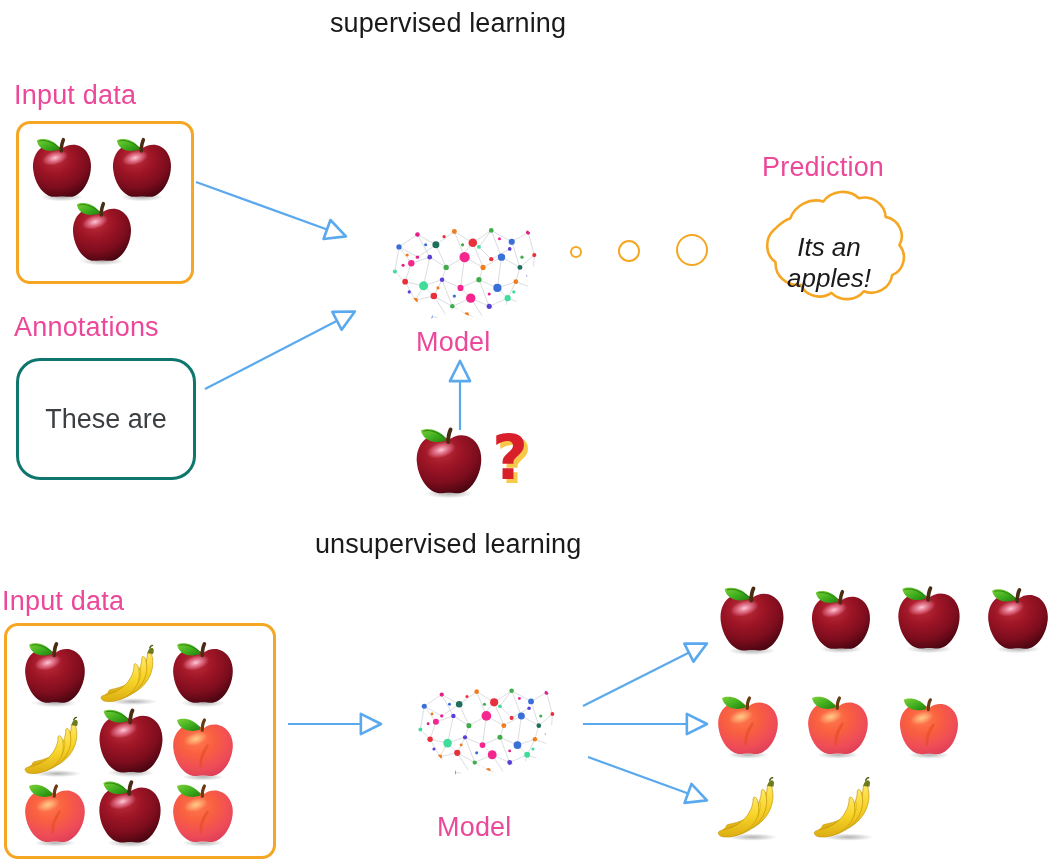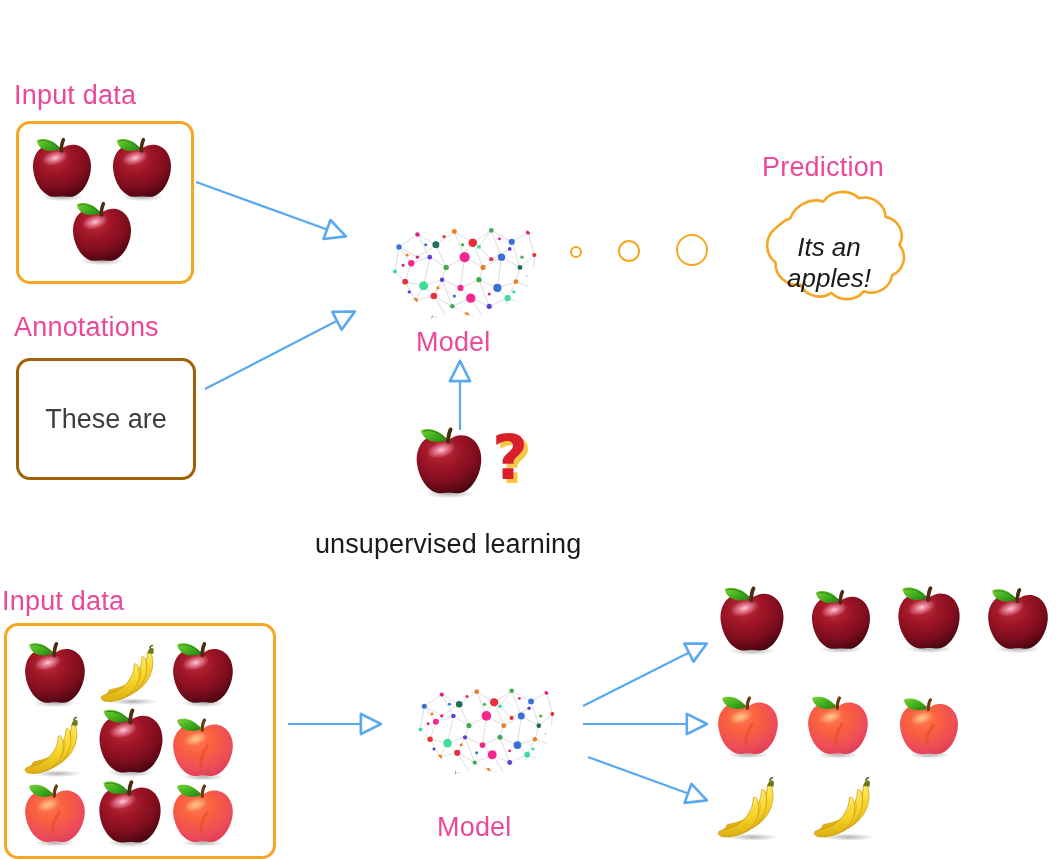--- a/index.html
+++ b/index.html
@@ -42,22 +42,22 @@
   
   .orange-box {
     border: 3px solid #f5a623;
     border-radius: 14px;
     background: #ffffff;
     box-sizing: border-box;
   }
 
   
   .anno-box {
-    border: 3px solid #a16207;
-    border-radius: 14px;
+    border: 3px solid #0f766e;
+    border-radius: 24px;
     background: #ffffff;
     box-sizing: border-box;
     display: flex;
     align-items: center;
     justify-content: center;
   }
   .anno-text {
     color: #3b3f42;
     font-size: 27px;
     line-height: 1.28;
@@ -295,20 +295,21 @@
       <line x1="288" y1="724" x2="380" y2="724"></line>
 
       <line x1="583" y1="706" x2="706" y2="644"></line>
 
       <line x1="583" y1="724" x2="706" y2="724"></line>
 
       <line x1="588" y1="757" x2="706" y2="800"></line>
     </g>
   </svg>
 
+  <div class="abs section-title" style="left:330px; top:8px;">supervised learning</div>
 
   <div class="abs blue-label" style="left:14px; top:80px;">Input data</div>
 
   <div class="abs orange-box" style="left:16px; top:121px; width:178px; height:163px;">
     <div class="fruit" style="left:8px; top:8px; width:70px; height:70px;">
       <svg viewBox="0 0 100 100">
           <use href="#sym-apple"></use>
         </svg>
     </div>
     <div class="fruit" style="left:88px; top:8px; width:70px; height:70px;">

